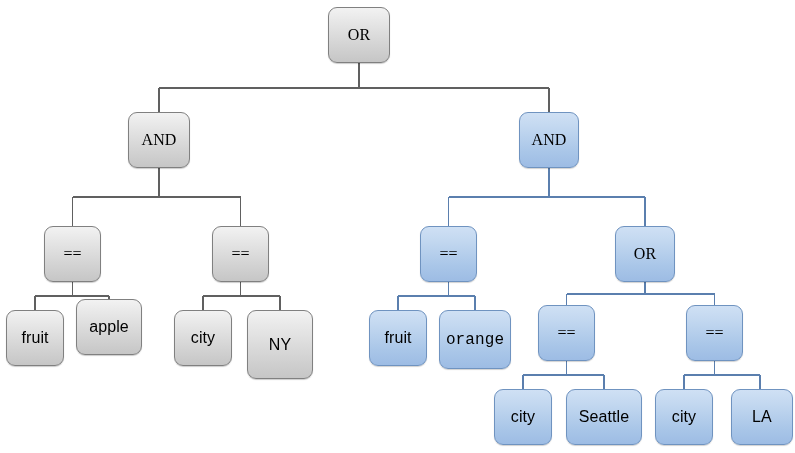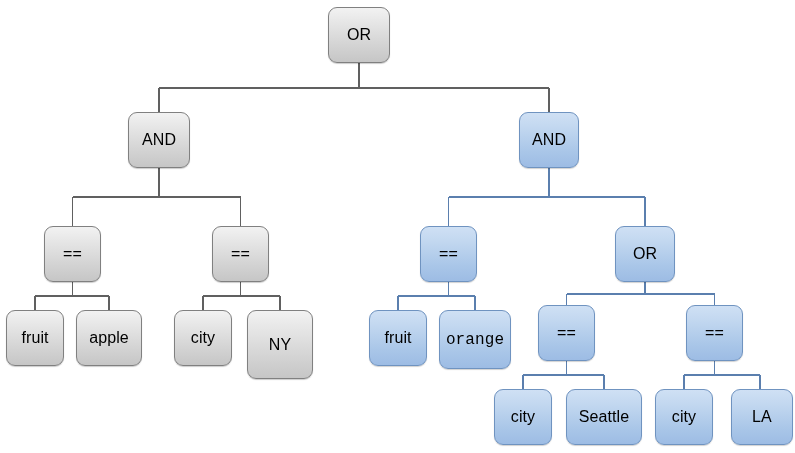--- a/index.html
+++ b/index.html
@@ -45,20 +45,21 @@
     background: linear-gradient(to bottom, #cfe0f4 0%, #c3d8f0 25%, #a9c6e8 72%, #9dbce4 100%);
     border: 1px solid #6f93c0;
     box-shadow: 0 1px 1px rgba(0,0,0,0.18);
   }
   .node .node-label {
     display: block;
     padding: 0 4px;
   }
   .node.op .node-label {
     font-size: 16px;
+    font-family: Liberation Serif, serif;
   }
 </style>
 </head>
 <body>
 
 <div id="canvas">
   <svg id="edge-layer" viewBox="0 0 795 453" width="795" height="453">
       <line x1="359" y1="63" x2="359" y2="88" stroke="#606060" stroke-width="1.4" shape-rendering="crispEdges"></line>
       <line x1="159" y1="88" x2="549" y2="88" stroke="#606060" stroke-width="1.4" shape-rendering="crispEdges"></line>
       <line x1="159" y1="88" x2="159" y2="112" stroke="#606060" stroke-width="1.4" shape-rendering="crispEdges"></line>
@@ -105,21 +106,21 @@
       </div>
       <div class="node gray op" style="left: 44px; top: 226px; width: 57px; height: 56px;">
         <span class="node-label">==</span>
       </div>
       <div class="node gray op" style="left: 212px; top: 226px; width: 57px; height: 56px;">
         <span class="node-label">==</span>
       </div>
       <div class="node gray" style="left: 6px; top: 310px; width: 58px; height: 56px;">
         <span class="node-label">fruit</span>
       </div>
-      <div class="node gray" style="left: 76px; top: 310px; width: 66px; height: 56px;">
+      <div class="node gray" style="left: 76px; top: 299px; width: 66px; height: 56px;">
         <span class="node-label">apple</span>
       </div>
       <div class="node gray" style="left: 174px; top: 310px; width: 58px; height: 56px;">
         <span class="node-label">city</span>
       </div>
       <div class="node gray" style="left: 247px; top: 310px; width: 66px; height: 69px;">
         <span class="node-label">NY</span>
       </div>
       <div class="node blue op" style="left: 519px; top: 112px; width: 60px; height: 56px;">
         <span class="node-label">AND</span>

